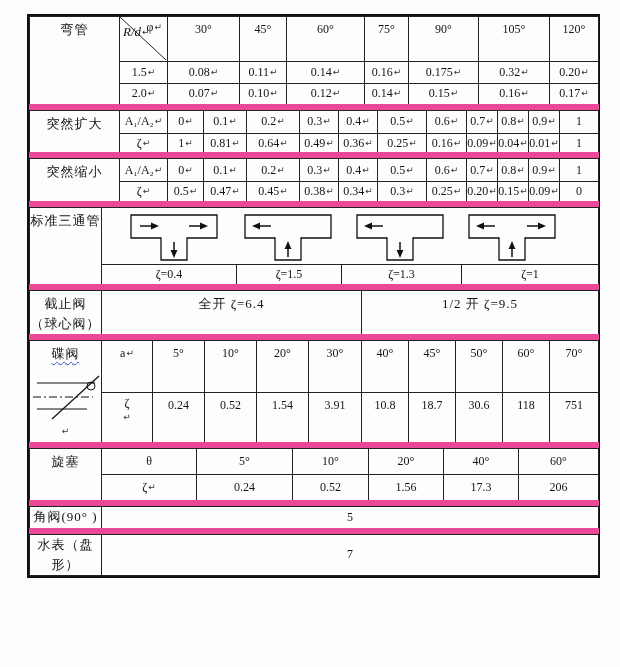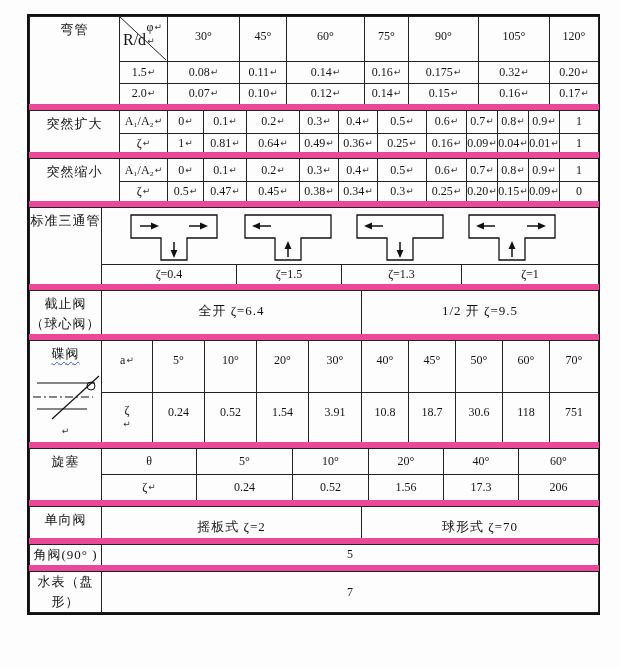--- a/index.html
+++ b/index.html
@@ -5,33 +5,33 @@
   html,body{margin:0;padding:0;background:#ffffff;}
   .sheet{position:relative;width:620px;height:667px;background:#fdfdfd;overflow:hidden;
          font-family:"Liberation Serif","DejaVu Serif",serif;color:#141414;}
   .tbl{position:absolute;left:27px;top:14px;width:569px;border:2px solid #111;}
   table{border-collapse:collapse;table-layout:fixed;width:569px;border-bottom:6px solid #ec4899;}
   table.last{border-bottom:none;}
   td{border:1px solid #222;font-size:12px;text-align:center;vertical-align:middle;
      padding:0;overflow:hidden;line-height:1.55;}
   .cjk{font-size:13px;letter-spacing:1px;}
   .lab{vertical-align:top;padding-top:3px;}
-  .vt{vertical-align:top;padding-top:10px;}
+  .vt{vertical-align:top;padding-top:3px;}
   
   .pc::after{content:"\21B5";font-family:"DejaVu Sans",sans-serif;font-size:9px;
              color:#30303a;margin-left:1px;vertical-align:1px;}
   .stray-pc{font-family:"DejaVu Sans",sans-serif;font-size:9px;color:#30303a;line-height:1.2;}
   
   .sq{text-decoration:underline;text-decoration-style:wavy;text-decoration-color:#2b51c9;
       text-decoration-thickness:1px;text-underline-offset:3px;font-family:Liberation Mono, monospace;}
   
   .diag{position:relative;}
   .diag svg{position:absolute;left:0;top:0;}
   .dtop{position:absolute;top:1px;right:5px;font-size:12px;}
-  .dbot{position:absolute;bottom:8px;left:3px;font-size:16px;}
+  .dbot{position:absolute;bottom:19px;left:3px;font-size:13px;font-style:italic;}
   
   .teecell{position:relative;}
   .teecell svg{position:absolute;top:3px;}
   .t1{left:26px;} .t2{left:140px;} .t3{left:252px;} .t4{left:364px;}
   .tee path{fill:none;stroke:#111;stroke-width:1.3px;}
   .tee line{stroke:#111;stroke-width:1.5px;}
   .tee polygon{fill:#111;}
   
   .bfly{vertical-align:top;padding-top:3px;}
   .bfly svg{display:block;margin:8px auto 0 2px;}
@@ -349,34 +349,20 @@
     <td class="pc">ζ</td>
     <td>0.24</td>
     <td>0.52</td>
     <td>1.56</td>
     <td>17.3</td>
     <td>206</td>
    </tr>
   </tbody>
       </table>
 
-  <table>
-   <colgroup>
-          <col style="width:72px">
-          <col style="width:260px">
-          <col style="width:237px">
-        </colgroup>
-   <tbody>
-          <tr style="height:30px">
-    <td class="cjk lab">单向阀</td>
-    <td class="cjk vt">摇板式 ζ=2</td>
-    <td class="cjk vt">球形式 ζ=70</td>
-   </tr>
-  </tbody>
-      </table>
 
   <table>
    <colgroup>
           <col style="width:72px">
           <col style="width:497px">
         </colgroup>
    <tbody>
           <tr style="height:20px">
     <td class="cjk">角阀(90° )</td>
     <td>5</td>

